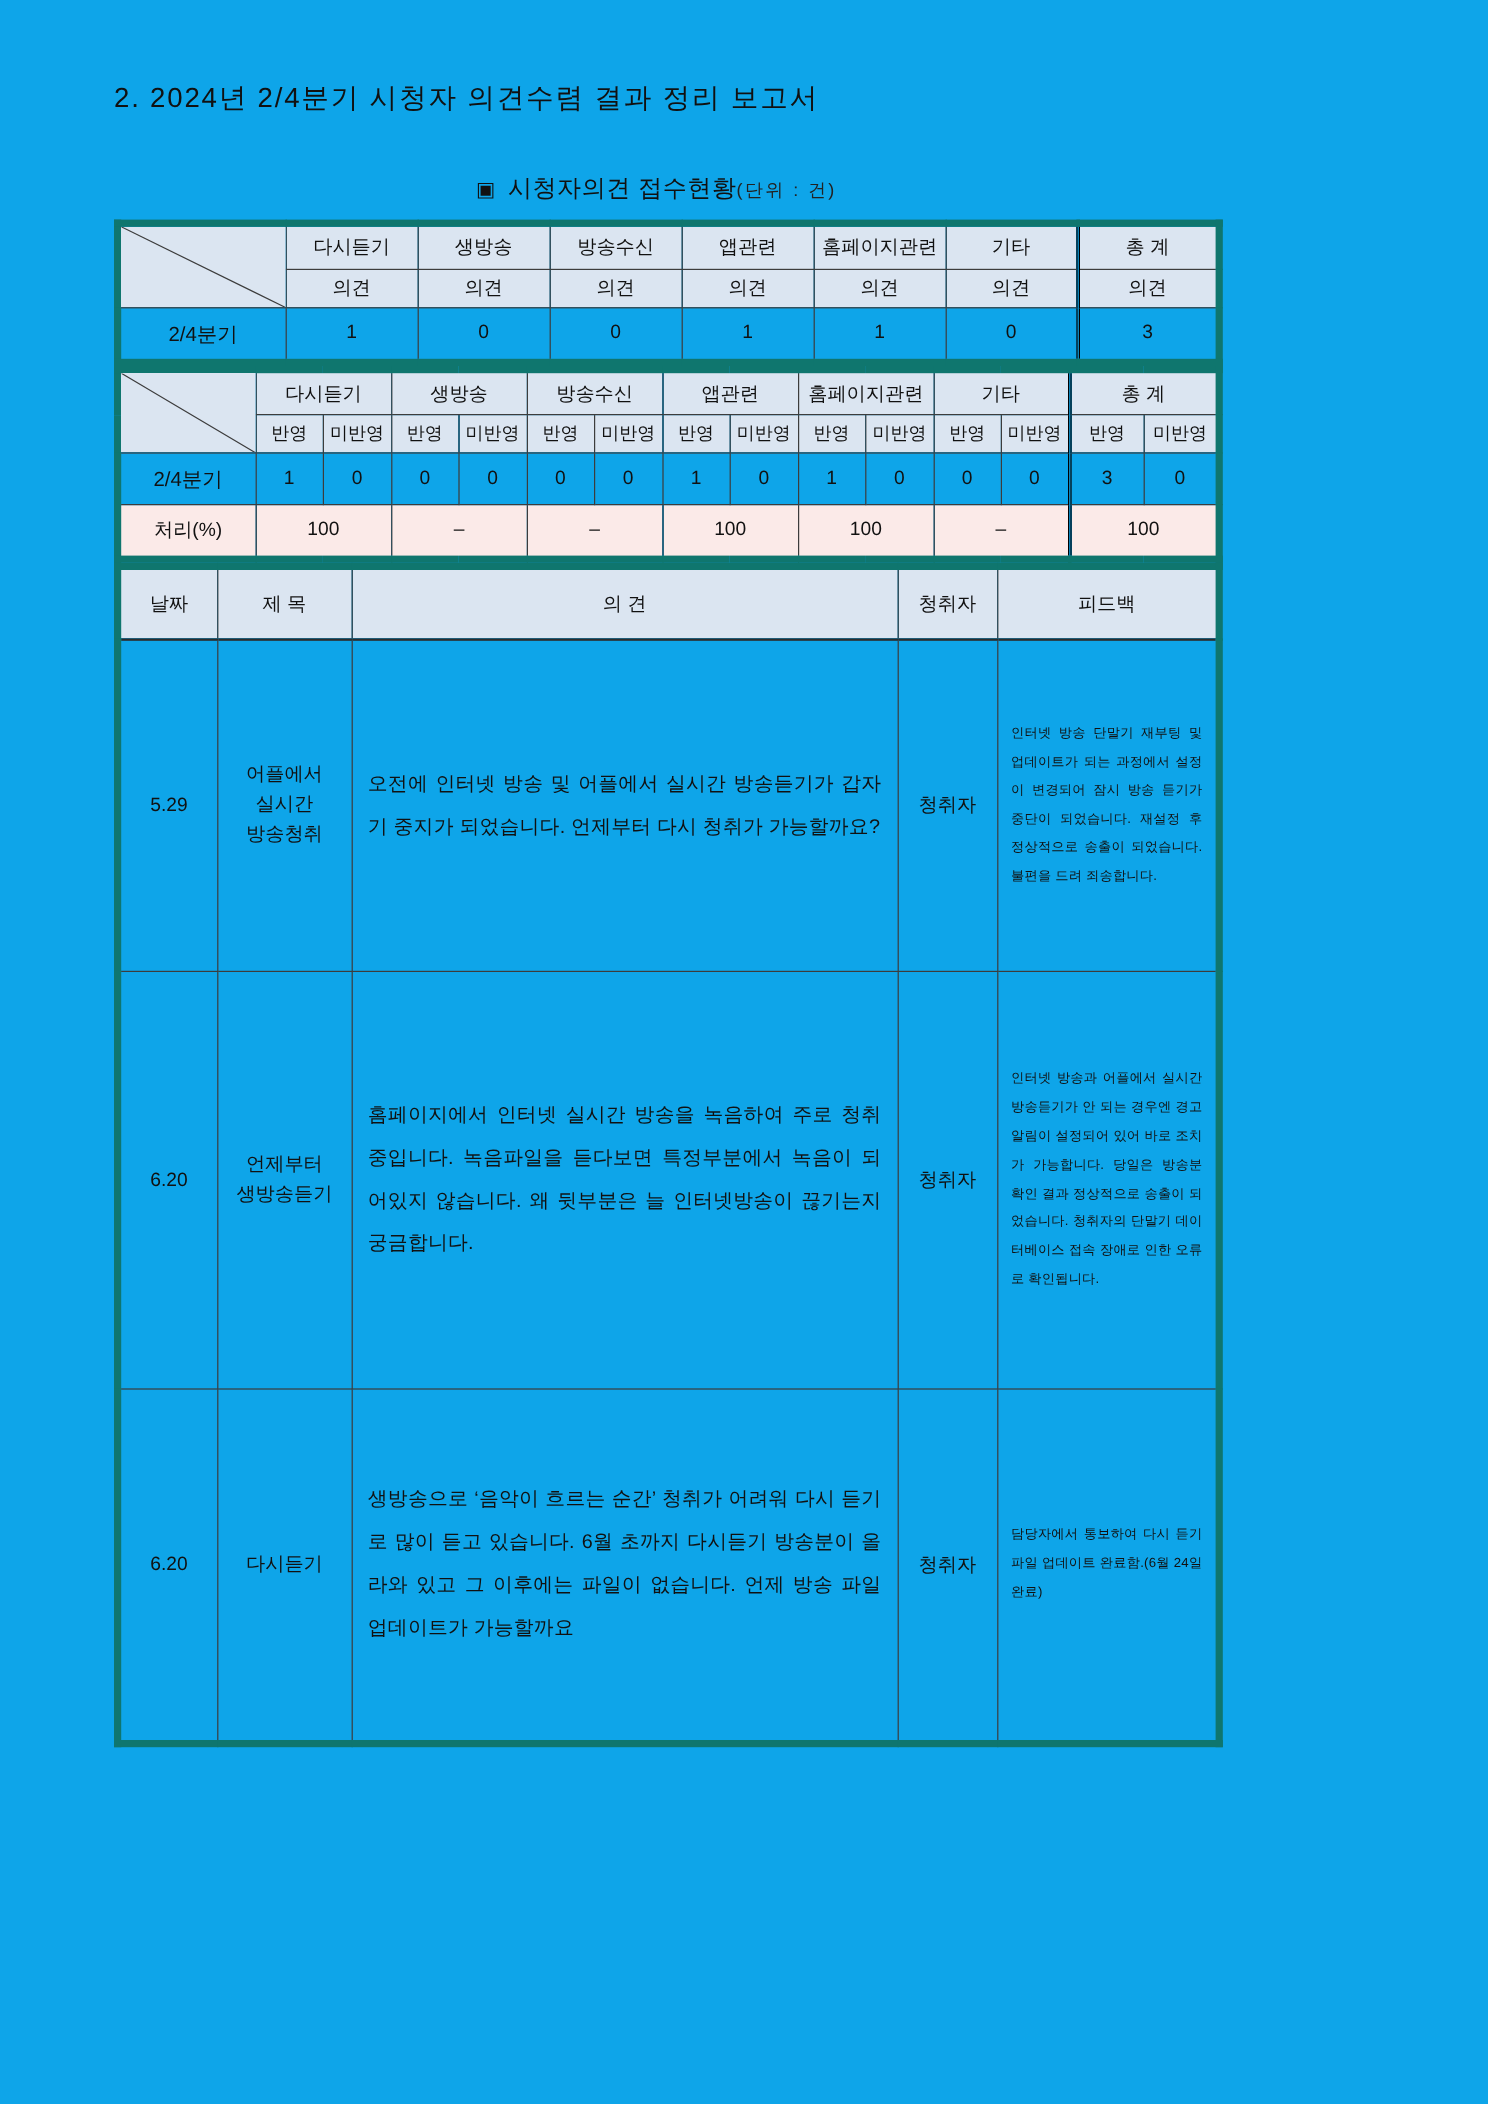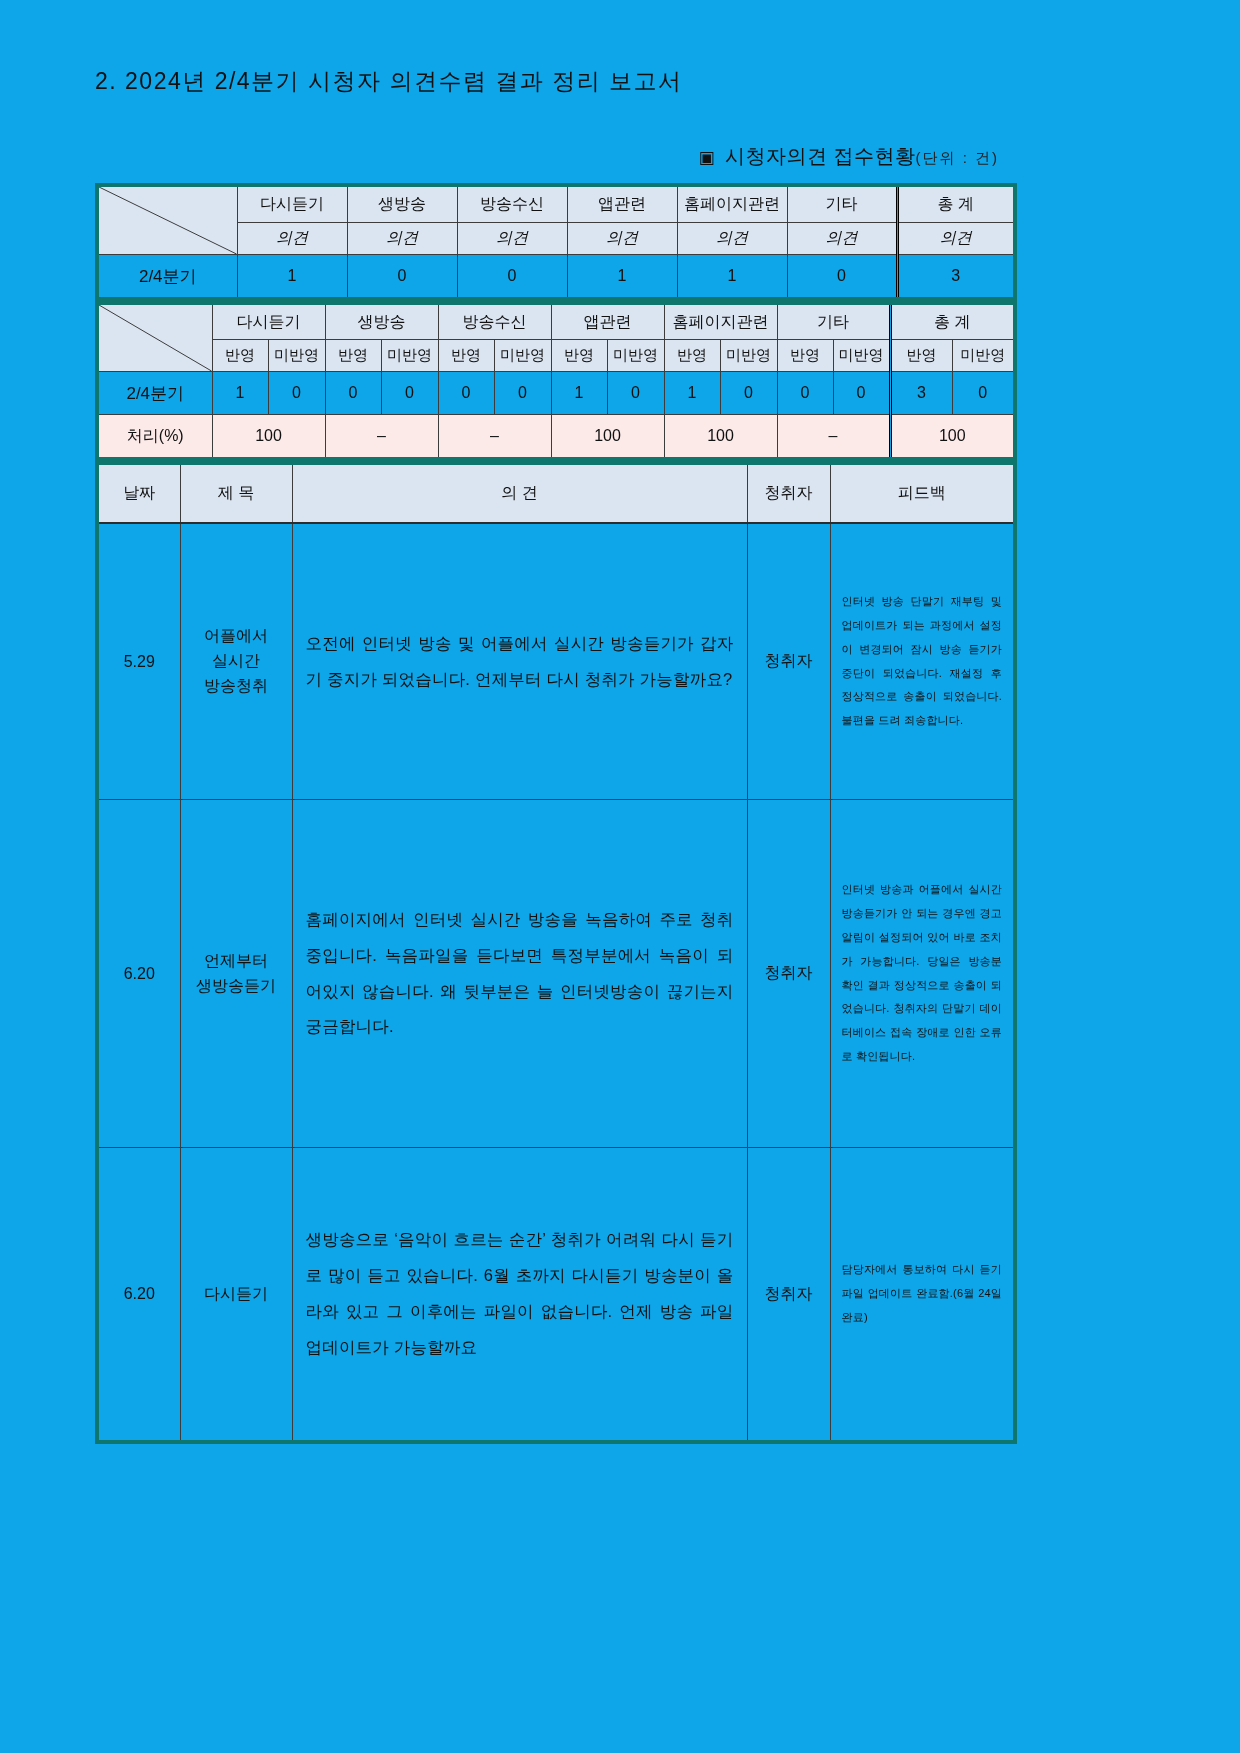--- a/index.html
+++ b/index.html
@@ -5,45 +5,45 @@
   html,body{margin:0;padding:0;background:#e8e8e8;}
   .page{
     width:1240px;height:1753px;margin:0 auto;background:#0ea5e9;
     box-sizing:border-box;padding:66px 95px 0 95px;overflow:hidden;
     font-family:"Liberation Sans","DejaVu Sans",sans-serif;color:#111;
   }
   .doc-title{
     font-size:23px;font-weight:400;letter-spacing:1.5px;margin:0 0 46px 0;
   }
   .sec-head{
-    display:flex;align-items:baseline;justify-content:flex-end;
+    display:flex;align-items:baseline;justify-content:center;
     width:918px;margin-bottom:13px;
   }
   .sec-title{font-size:20px;letter-spacing:0.5px;}
   .sec-title .marker{font-size:17px;margin-right:10px;}
   .unit{font-size:15px;letter-spacing:2px;color:#222;margin-right:14px;}
   .gap-s2{margin-top:50px;}
   .gap-s3{margin-top:98px;margin-bottom:17px;}
 
   table{border-collapse:collapse;table-layout:fixed;width:918px;}
   th,td{border:1px solid #3c3c3c;font-weight:400;padding:0;text-align:center;
         vertical-align:middle;font-size:16px;color:#111;overflow:hidden;}
-  table{border:4px solid #0f766e;}
+  table{border:6px solid #0f766e;}
   .hdr{background:#dbe5f1;}
   .rate-bg{background:#fbeae8;text-align:center;}
   .row-label{font-size:17px;}
   .dbl{border-left:3px double #000 !important;}
   .mi{border-left:1px solid #8f8f8f;}
 
   .corner{position:relative;padding:0;}
   .diag{position:absolute;left:0;top:0;width:100%;height:100%;display:block;}
   .diag line{stroke:#3c3c3c;stroke-width:1;vector-effect:non-scaling-stroke;}
 
   .t1 tr.h1 th{height:35px;}
-  .t1 tr.h2 th{height:31px;font-style:italic;}
+  .t1 tr.h2 th{height:31px;}
   .t1 tr.d1 td{height:42px;}
 
   .t2 tr.h1 th{height:34px;}
   .t2 tr.h2 th{height:31px;font-size:15px;}
   .t2 tr.d1 td{height:42px;}
   .t2 tr.d2 td{height:42px;font-size:16px;}
   .t2 .row-label{font-size:17px;}
 
   .t3 thead th{height:57px;border-bottom:2px solid #2c2c2c;}
   .t3 td{font-size:16px;}

